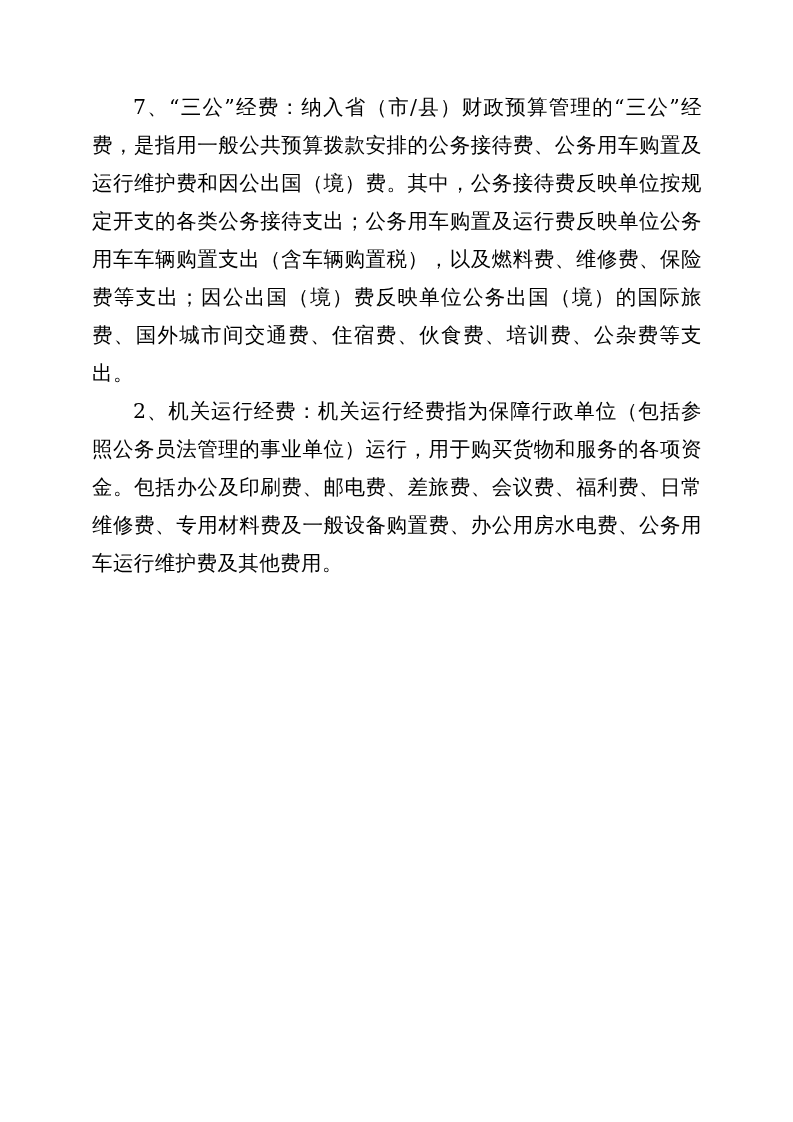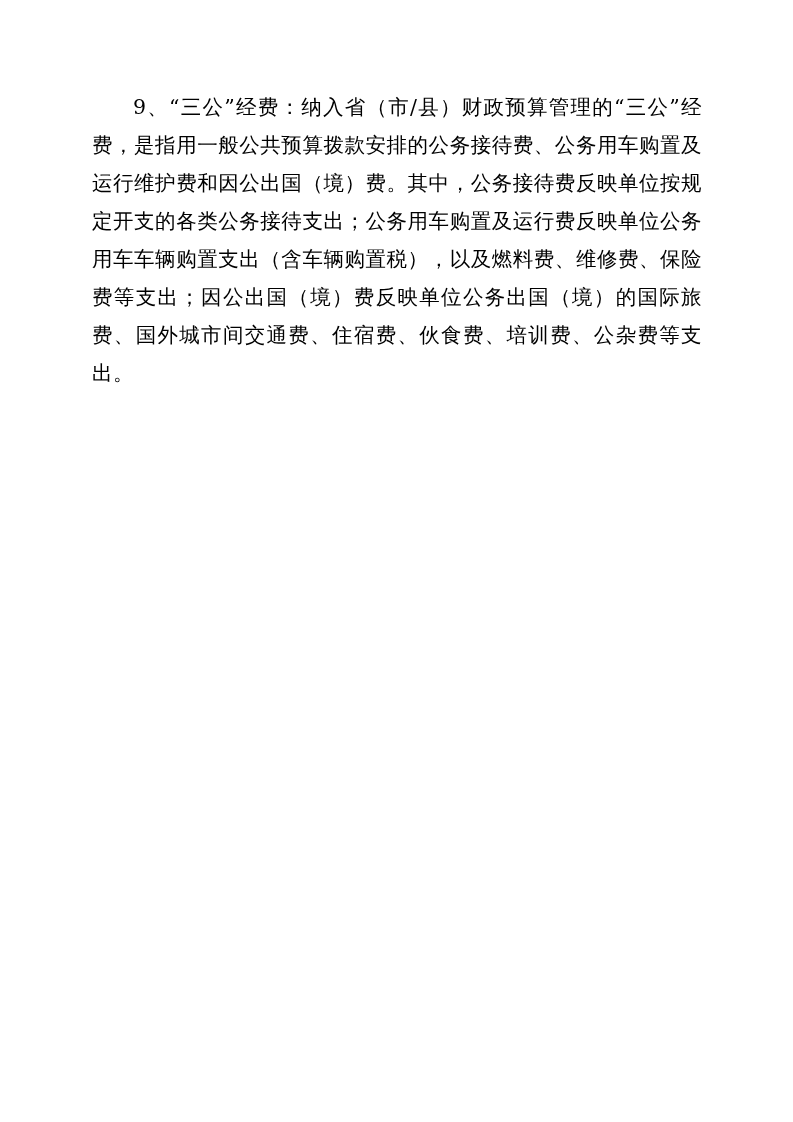--- a/index.html
+++ b/index.html
@@ -39,15 +39,16 @@
   }
   .para + .para {
     margin-top: 0;
   }
 </style>
 </head>
 <body>
 
 <div class="page">
   <div class="content">
-    <p class="para">9、“三公”经费：纳入省（市/县）财政预算管理的“三公”经费，是指用一般公共预算拨款安排的公务接待费、公务用车购置及运行维护费和因公出国（境）费。其中，公务接待费反映单位按规定开支的各类公务接待支出；公务用车购置及运行费反映单位公务用车车辆购置支出（含车辆购置税），以及燃料费、维修费、保险费等支出；因公出国（境）费反映单位公务出国（境）的国际旅费、国外城市间交通费、住宿费、伙食费、培训费、公杂费等支出。</p>
+    <p class="para">7、“三公”经费：纳入省（市/县）财政预算管理的“三公”经费，是指用一般公共预算拨款安排的公务接待费、公务用车购置及运行维护费和因公出国（境）费。其中，公务接待费反映单位按规定开支的各类公务接待支出；公务用车购置及运行费反映单位公务用车车辆购置支出（含车辆购置税），以及燃料费、维修费、保险费等支出；因公出国（境）费反映单位公务出国（境）的国际旅费、国外城市间交通费、住宿费、伙食费、培训费、公杂费等支出。</p>
+    <p class="para">2、机关运行经费：机关运行经费指为保障行政单位（包括参照公务员法管理的事业单位）运行，用于购买货物和服务的各项资金。包括办公及印刷费、邮电费、差旅费、会议费、福利费、日常维修费、专用材料费及一般设备购置费、办公用房水电费、公务用车运行维护费及其他费用。</p>
   </div>
 </div>
 
 </body></html>

